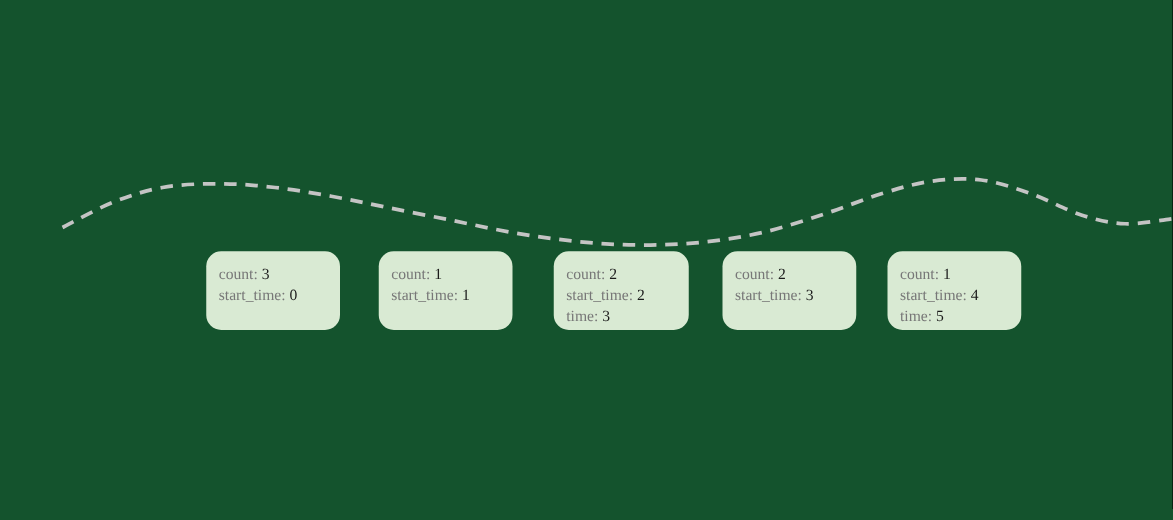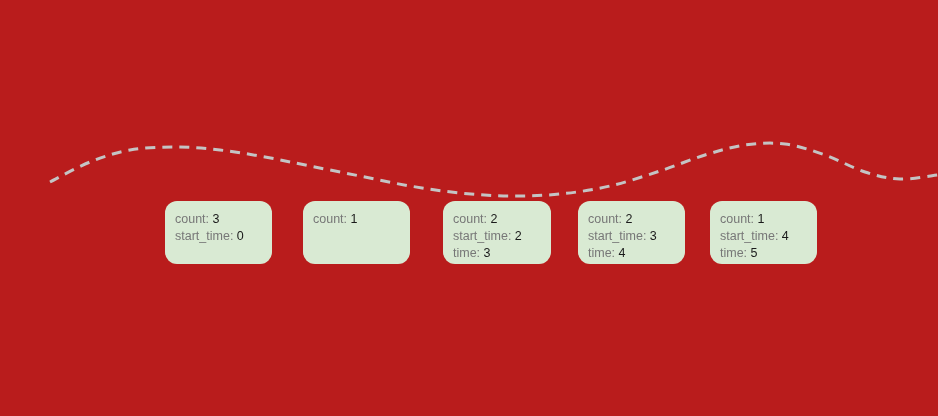--- a/index.html
+++ b/index.html
@@ -4,23 +4,23 @@
 <style>
   html, body {
     margin: 0;
     padding: 0;
     background: #000000;
   }
   #stage {
     position: relative;
     width: 938px;
     height: 416px;
-    background: #b91c1c;
+    background: #14532d;
     overflow: hidden;
-    font-family: Liberation Sans, sans-serif;
+    font-family: Liberation Serif, serif;
   }
   #trend-curve {
     position: absolute;
     left: 0;
     top: 0;
     width: 938px;
     height: 416px;
     pointer-events: none;
   }
   .window-card {
@@ -50,30 +50,30 @@
   <svg id="trend-curve" viewBox="0 0 938 416" preserveAspectRatio="none" aria-hidden="true">
     <path id="curve-path" fill="none" stroke-linecap="butt" d="M 50 182 C 56.67 178.67, 76.67 167.33, 90 162 C 103.33 156.67, 115.83 152.50, 130 150 C 144.17 147.50, 160.00 147.00, 175 147 C 190.00 147.00, 205.00 148.33, 220 150 C 235.00 151.67, 250.00 154.33, 265 157 C 280.00 159.67, 294.17 162.83, 310 166 C 325.83 169.17, 343.33 172.67, 360 176 C 376.67 179.33, 393.33 183.17, 410 186 C 426.67 188.83, 443.33 191.33, 460 193 C 476.67 194.67, 493.33 195.83, 510 196 C 526.67 196.17, 543.33 195.67, 560 194 C 576.67 192.33, 593.33 189.83, 610 186 C 626.67 182.17, 644.17 176.17, 660 171 C 675.83 165.83, 690.83 159.33, 705 155 C 719.17 150.67, 731.67 146.83, 745 145 C 758.33 143.17, 771.67 142.33, 785 144 C 798.33 145.67, 811.67 150.33, 825 155 C 838.33 159.67, 852.50 168.00, 865 172 C 877.50 176.00, 887.83 178.50, 900 179 C 912.17 179.50, 931.67 175.67, 938 175" stroke="#c4c4c4" stroke-width="3" stroke-dasharray="10 7"></path>
   </svg>
   <div id="cards-layer">
       <div class="window-card" style="left: 165px; top: 201px; width: 107px; height: 63px; background: rgb(217, 234, 211);">
         <div class="card-line"><span class="field-label" style="color: rgb(119, 119, 119);">count:</span> <span class="field-value" style="color: rgb(26, 26, 26);">3</span></div>
         <div class="card-line"><span class="field-label" style="color: rgb(119, 119, 119);">start_time:</span> <span class="field-value" style="color: rgb(26, 26, 26);">0</span></div>
       </div>
       <div class="window-card" style="left: 303px; top: 201px; width: 107px; height: 63px; background: rgb(217, 234, 211);">
         <div class="card-line"><span class="field-label" style="color: rgb(119, 119, 119);">count:</span> <span class="field-value" style="color: rgb(26, 26, 26);">1</span></div>
+        <div class="card-line"><span class="field-label" style="color: rgb(119, 119, 119);">start_time:</span> <span class="field-value" style="color: rgb(26, 26, 26);">1</span></div>
       </div>
       <div class="window-card" style="left: 443px; top: 201px; width: 108px; height: 63px; background: rgb(217, 234, 211);">
         <div class="card-line"><span class="field-label" style="color: rgb(119, 119, 119);">count:</span> <span class="field-value" style="color: rgb(26, 26, 26);">2</span></div>
         <div class="card-line"><span class="field-label" style="color: rgb(119, 119, 119);">start_time:</span> <span class="field-value" style="color: rgb(26, 26, 26);">2</span></div>
         <div class="card-line"><span class="field-label" style="color: rgb(119, 119, 119);">time:</span> <span class="field-value" style="color: rgb(26, 26, 26);">3</span></div>
       </div>
       <div class="window-card" style="left: 578px; top: 201px; width: 107px; height: 63px; background: rgb(217, 234, 211);">
         <div class="card-line"><span class="field-label" style="color: rgb(119, 119, 119);">count:</span> <span class="field-value" style="color: rgb(26, 26, 26);">2</span></div>
         <div class="card-line"><span class="field-label" style="color: rgb(119, 119, 119);">start_time:</span> <span class="field-value" style="color: rgb(26, 26, 26);">3</span></div>
-        <div class="card-line"><span class="field-label" style="color: rgb(119, 119, 119);">time:</span> <span class="field-value" style="color: rgb(26, 26, 26);">4</span></div>
       </div>
       <div class="window-card" style="left: 710px; top: 201px; width: 107px; height: 63px; background: rgb(217, 234, 211);">
         <div class="card-line"><span class="field-label" style="color: rgb(119, 119, 119);">count:</span> <span class="field-value" style="color: rgb(26, 26, 26);">1</span></div>
         <div class="card-line"><span class="field-label" style="color: rgb(119, 119, 119);">start_time:</span> <span class="field-value" style="color: rgb(26, 26, 26);">4</span></div>
         <div class="card-line"><span class="field-label" style="color: rgb(119, 119, 119);">time:</span> <span class="field-value" style="color: rgb(26, 26, 26);">5</span></div>
       </div>
     </div>
 </div>
 
 </body></html>

